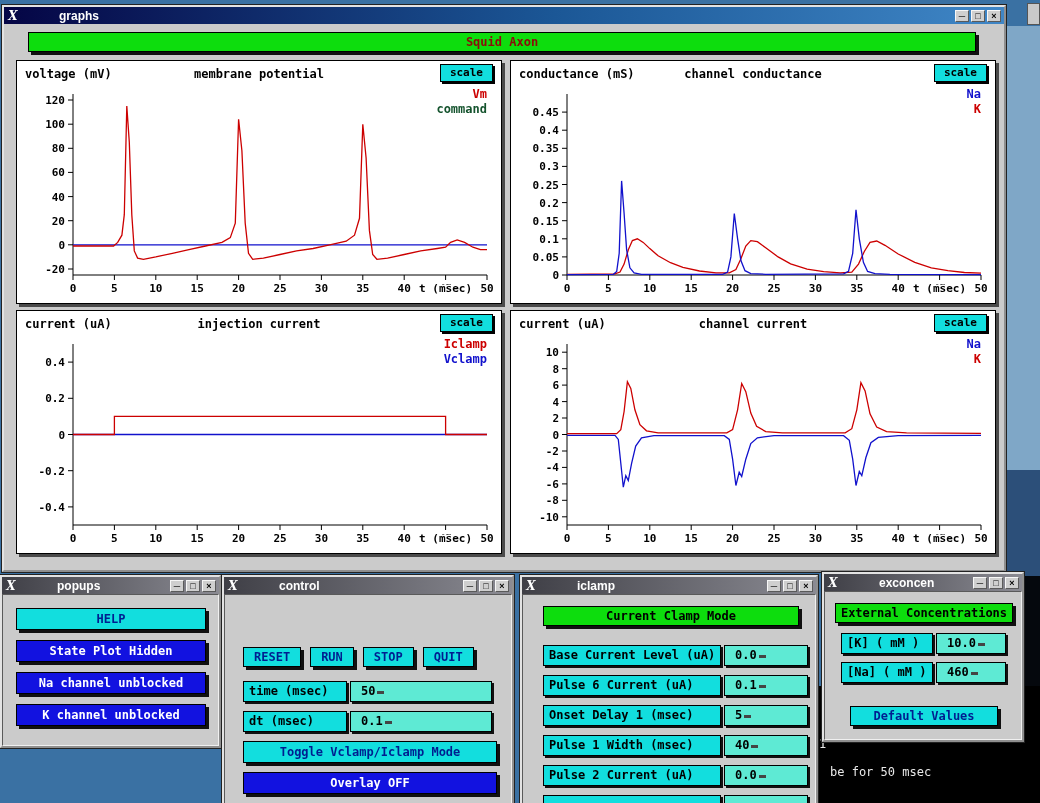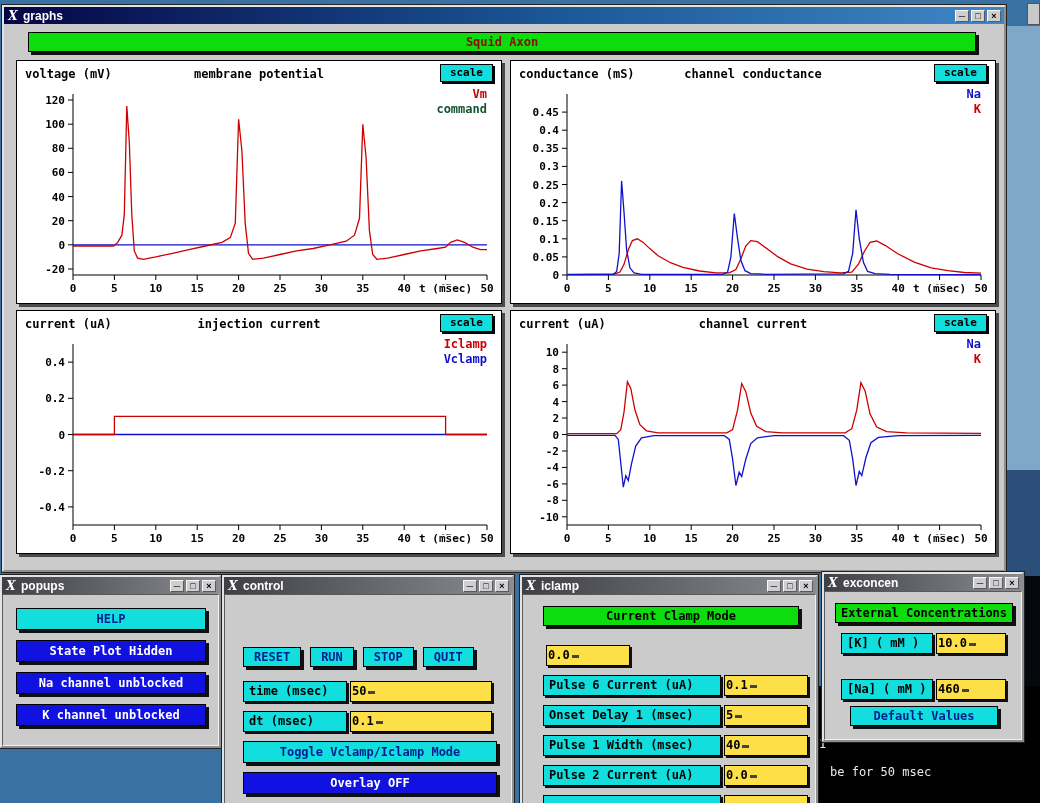--- a/index.html
+++ b/index.html
@@ -7,46 +7,46 @@
               font-family:"DejaVu Sans Mono", monospace; position:relative; }
   .abs { position:absolute; }
 
   
   .xwin { position:absolute; background:#cbcbcb; border:2px outset #e3e3e3;
           box-shadow:0 0 0 1px #222; overflow:hidden; }
   .titlebar { height:17px; display:flex; align-items:center; gap:4px; padding:0 3px; }
   .tb-active   { background:linear-gradient(90deg,#050545 0%, #1b5796 55%, #3f86c6 100%); }
   .tb-inactive { background:linear-gradient(90deg,#3f3f46 0%, #8b8b93 100%); }
   .xlogo { color:#fff; font:italic bold 12px "DejaVu Serif", serif; width:12px; text-align:center; }
-  .tb-title { color:#fff; font:bold 12px "Liberation Sans", sans-serif; }
+  .tb-title { color:#fff; font:bold 12px "Liberation Sans", sans-serif;margin-left:36px; }
   .tb-btns { margin-left:auto; display:flex; gap:2px; }
   .tb-btn { width:14px; height:12px; background:#cfcfcf;
             border:1px solid; border-color:#f7f7f7 #5a5a5a #5a5a5a #f7f7f7;
             color:#000; font:bold 9px "Liberation Sans", sans-serif;
             line-height:10px; text-align:center; }
   .win-body { position:relative; height:calc(100% - 17px); background:#cbcbcb; }
   .sunken { border:1px solid #5a5a5a; border-right-color:#f0f0f0; border-bottom-color:#f0f0f0; }
 
   
   .xbtn { border:1px solid #000; box-shadow:3px 3px 0 #101010;
           font:bold 12px "DejaVu Sans Mono", monospace; text-align:center;
           padding:3px 8px; cursor:default; white-space:nowrap; }
   .cyan  { background:#12dede; color:#001e90; }
   .blue  { background:#1212e0; color:#ffffff; }
   .small { padding:2px 10px; }
   .banner { background:#0ddd0d; border:1px solid #000; box-shadow:3px 3px 0 #101010;
             font:bold 12px "DejaVu Sans Mono", monospace; text-align:center;
             padding:2px 0; color:#000; white-space:nowrap; }
   .frow { display:flex; margin-bottom:9px; }
-  .frow.tight { margin-bottom:25px; }
+  .frow.tight { margin-bottom:8px; }
   .flabel { background:#12dede; border:1px solid #000; box-shadow:2px 2px 0 #101010;
             padding:2px 5px; font:bold 12px "DejaVu Sans Mono", monospace;
             color:#000; white-space:nowrap; height:21px; }
-  .fvalue { background:#fde047; border:1px solid #000; box-shadow:2px 2px 0 #101010;
-            padding:2px 1px; font:bold 12px "DejaVu Sans Mono", monospace;
+  .fvalue { background:#5eead4; border:1px solid #000; box-shadow:2px 2px 0 #101010;
+            padding:2px 10px; font:bold 12px "DejaVu Sans Mono", monospace;
             color:#000; margin-left:3px; height:21px; white-space:nowrap; }
   .fvalue::after { content:""; display:inline-block; width:7px; border-bottom:3px solid #444;
                    margin-left:2px; vertical-align:1px; }
 
   
   .gpanel { position:absolute; width:486px; height:244px; background:#fff;
             border:1px solid #000; box-shadow:3px 3px 0 #4a4a4a; }
   .g-ylabel { position:absolute; left:8px; top:6px; font:bold 12px "DejaVu Sans Mono", monospace; color:#000; }
   .g-title  { position:absolute; left:0; right:0; top:6px; text-align:center;
               font:bold 12px "DejaVu Sans Mono", monospace; color:#000; }
@@ -370,20 +370,21 @@
     <span class="tb-btns">
         <span class="tb-btn">─</span>
         <span class="tb-btn">□</span>
         <span class="tb-btn">×</span>
       </span>
   </div>
   <div class="win-body sunken">
     <div class="banner abs" style="left:20px;top:11px;width:256px;">Current Clamp Mode</div>
     <div id="iclamp-fields" class="abs" style="left:20px;top:50px;">
         <div class="frow">
+          <div class="flabel" style="width: 178px;">Base Current Level (uA)</div>
           <div class="fvalue" style="width: 84px;">0.0</div>
         </div>
         <div class="frow">
           <div class="flabel" style="width: 178px;">Pulse 6 Current (uA)</div>
           <div class="fvalue" style="width: 84px;">0.1</div>
         </div>
         <div class="frow">
           <div class="flabel" style="width: 178px;">Onset Delay 1 (msec)</div>
           <div class="fvalue" style="width: 84px;">5</div>
         </div>

